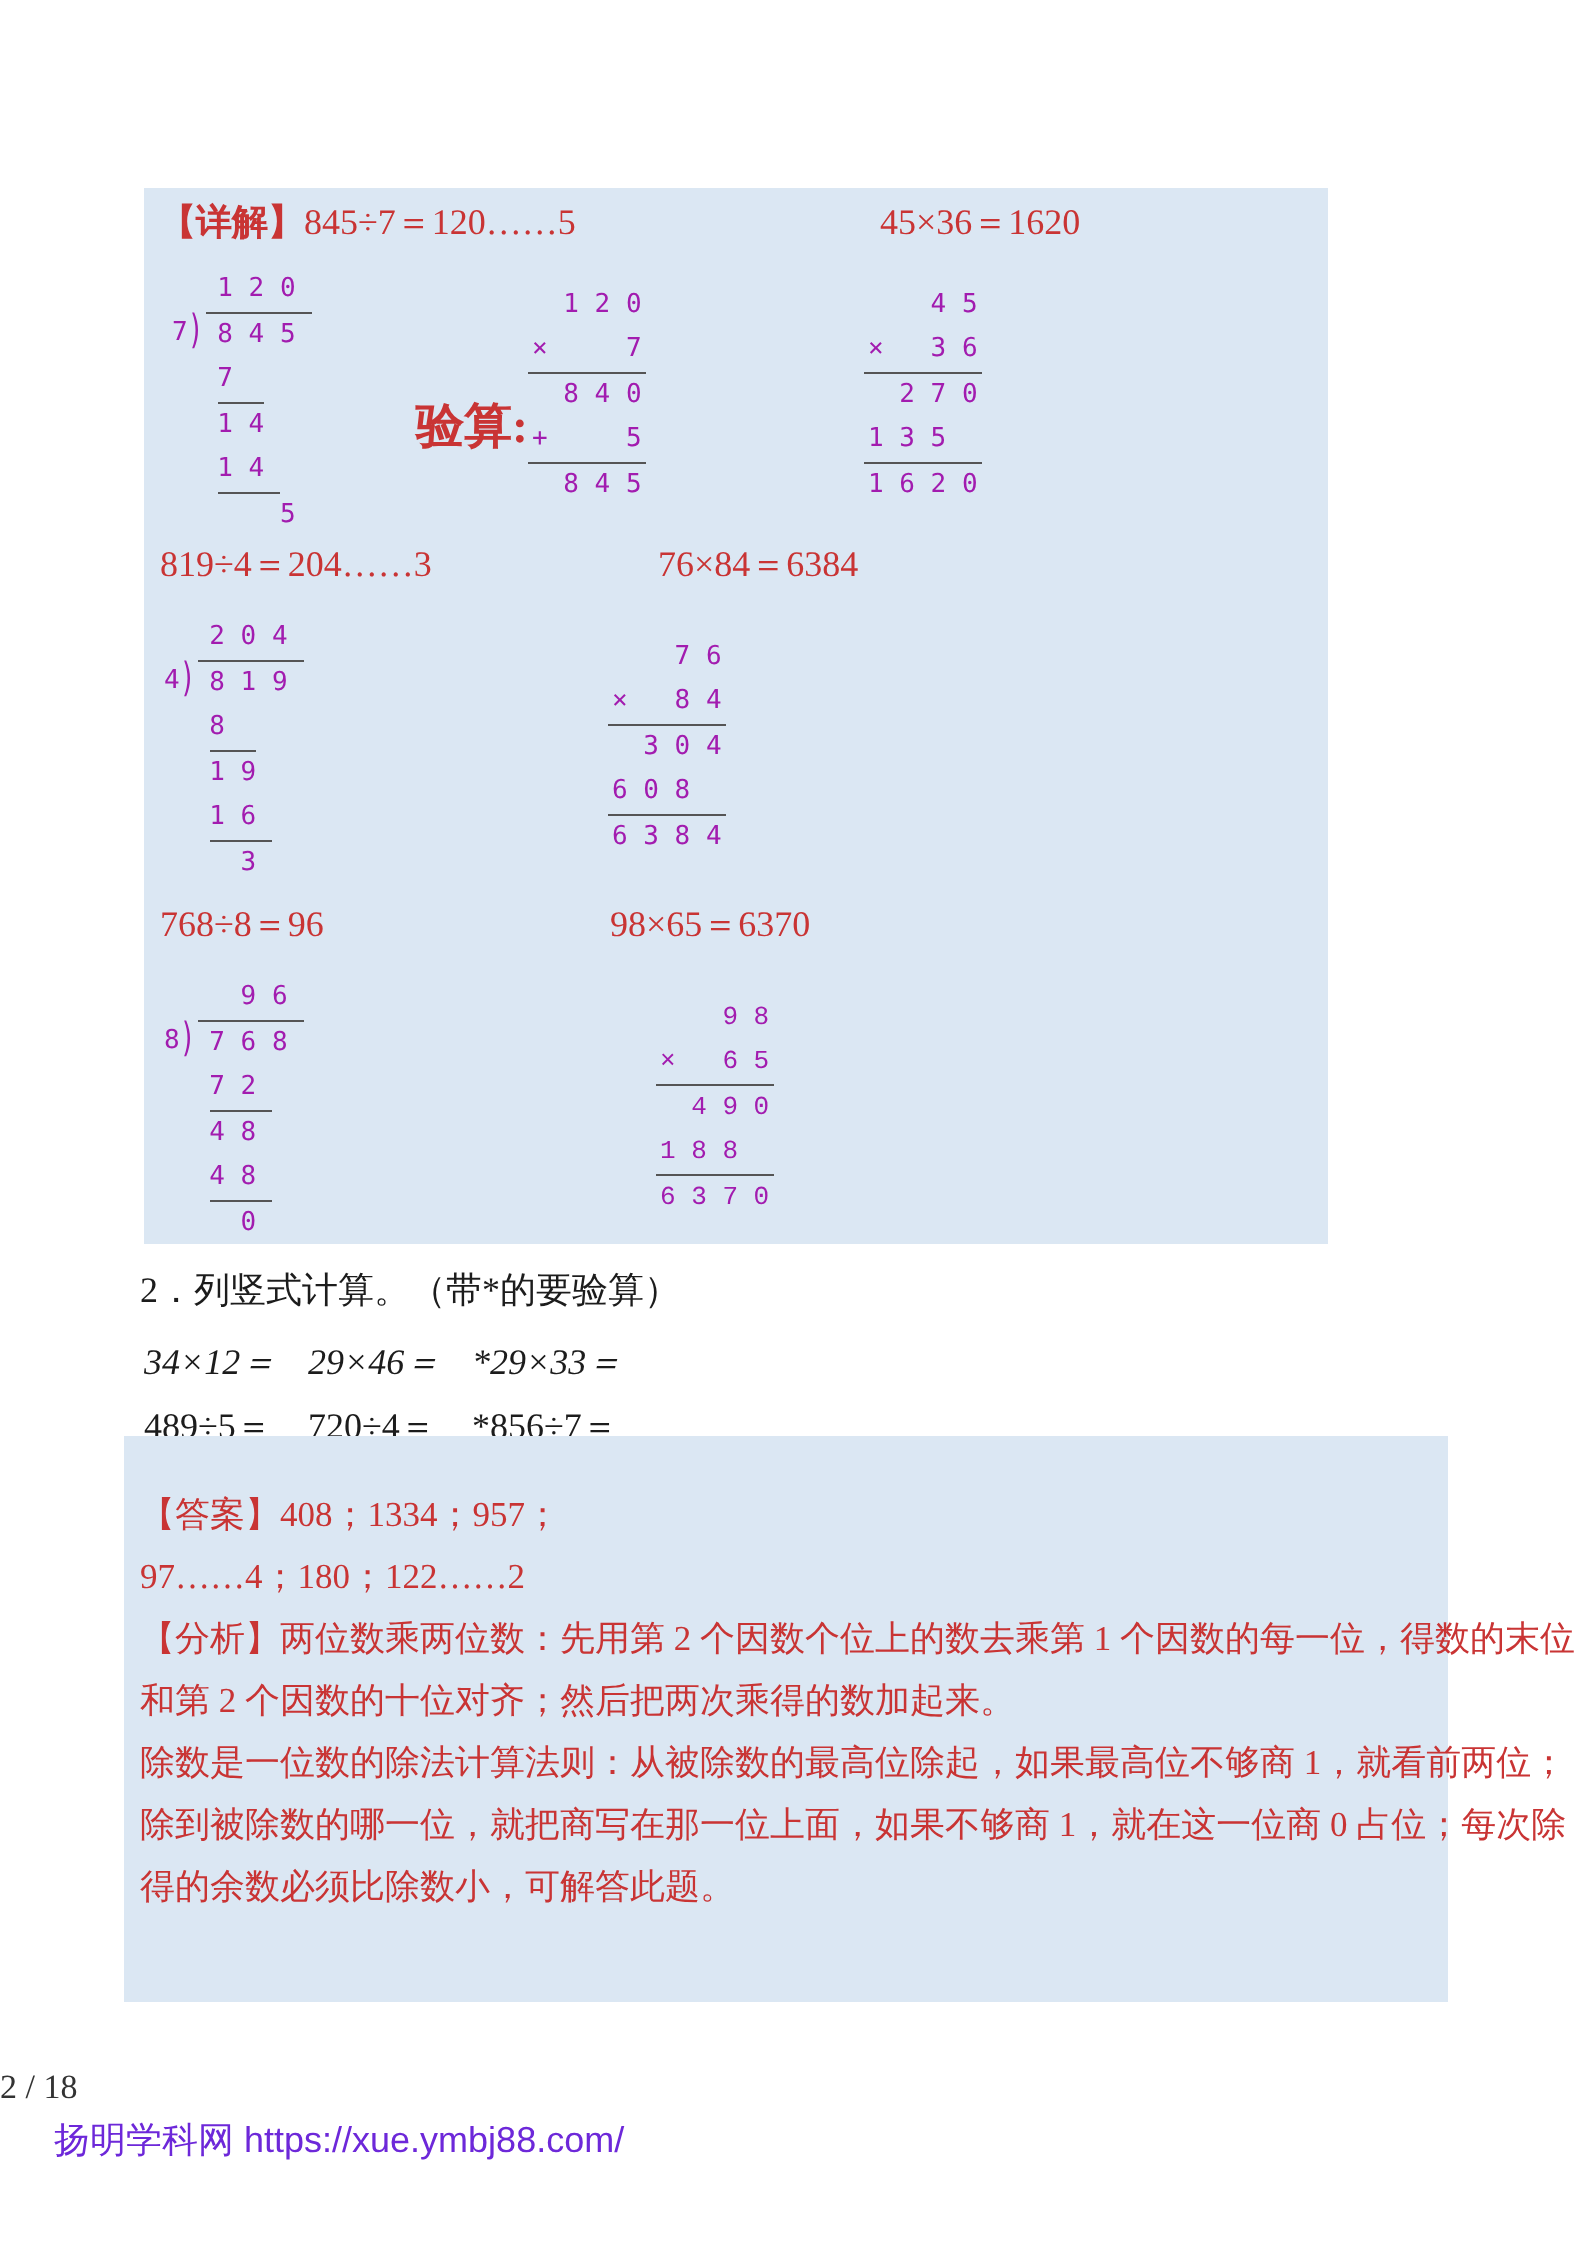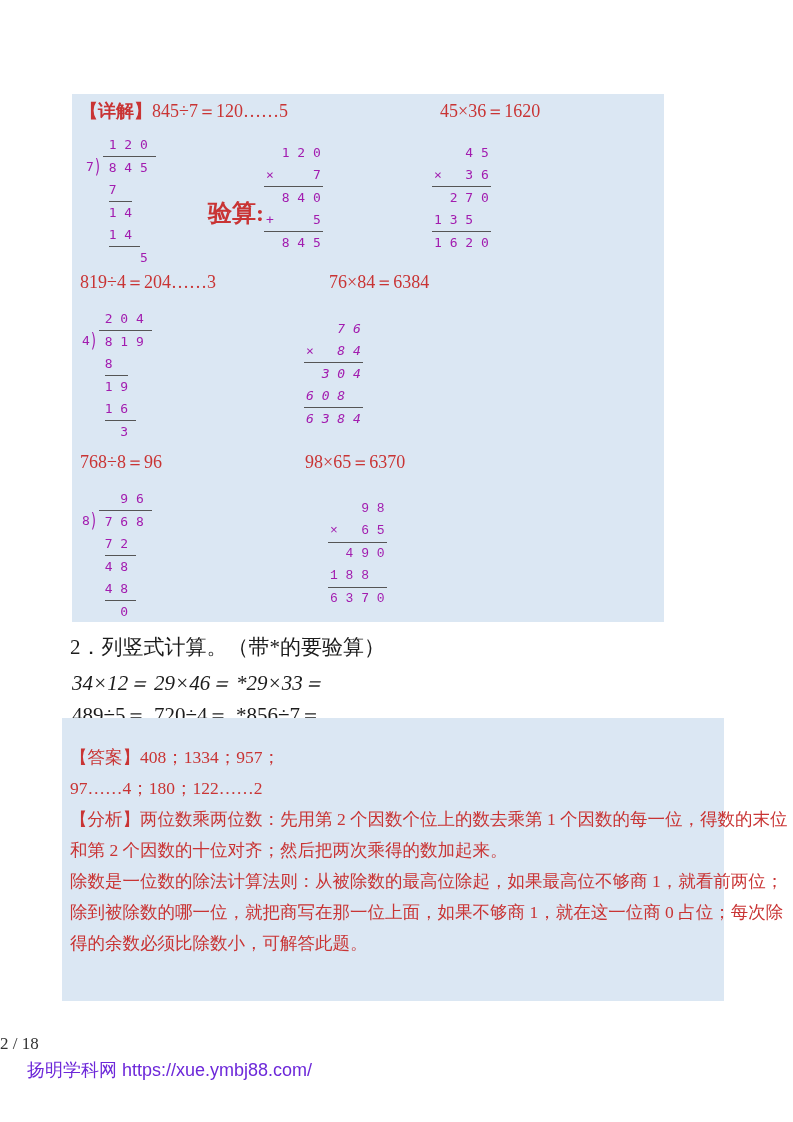--- a/index.html
+++ b/index.html
@@ -9,21 +9,21 @@
     background:#ffffff;
     font-family:"Liberation Serif", serif;
     color:#1c1c1c;
     overflow:hidden;
   }
   .abs { position:absolute; }
   .bluebox { position:absolute; background:#dbe7f3; }
   .red { color:#c93434; }
   .lbl { font-weight:bold; }
   .eq { position:absolute; font-size:18px; white-space:nowrap; }
-  .blacktext { font-size:21px; white-space:nowrap; color:#1c1c1c; }
+  .blacktext { font-size:18px; white-space:nowrap; color:#1c1c1c; }
 
   
   .calc {
     position:absolute;
     font-family:"DejaVu Sans Mono", monospace;
     font-size:13px;
     line-height:22px;
     color:#a21caf;
     white-space:pre;
   }
@@ -79,21 +79,21 @@
 
   <div class="calc ld" id="ld-819" style="left:10px; top:214px;">
     <div class="ld-left"></div>
     <div class="ld-quot">2 0 4</div>
     <div class="ld-left"><span class="ld-divisor">4</span><span class="ld-paren">)</span></div>
     <div class="ld-divd">8 1 9</div>
     <div></div>
     <div class="ld-steps"><div class="ld-step"><span class="u">8  </span></div><div class="ld-step"><span>1 9</span></div><div class="ld-step"><span class="u">1 6 </span></div><div class="ld-step"><span>  3</span></div></div>
   </div>
 
-  <div class="calc mult" id="mult-76" style="left:232px; top:224px;font-style:italic;"><div class="mrow">    7 6</div><div class="mrow u">×   8 4</div><div class="mrow">  3 0 4</div><div class="mrow u">6 0 8</div><div class="mrow">6 3 8 4</div></div>
+  <div class="calc mult" id="mult-76" style="left:232px; top:224px;"><div class="mrow">    7 6</div><div class="mrow u">×   8 4</div><div class="mrow">  3 0 4</div><div class="mrow u">6 0 8</div><div class="mrow">6 3 8 4</div></div>
 
   <div class="eq red" style="left:8px; top:356px;">768÷8＝96</div>
   <div class="eq red" style="left:233px; top:356px;">98×65＝6370</div>
 
   <div class="calc ld" id="ld-768" style="left:10px; top:394px;">
     <div class="ld-left"></div>
     <div class="ld-quot">  9 6</div>
     <div class="ld-left"><span class="ld-divisor">8</span><span class="ld-paren">)</span></div>
     <div class="ld-divd">7 6 8</div>
     <div></div>

